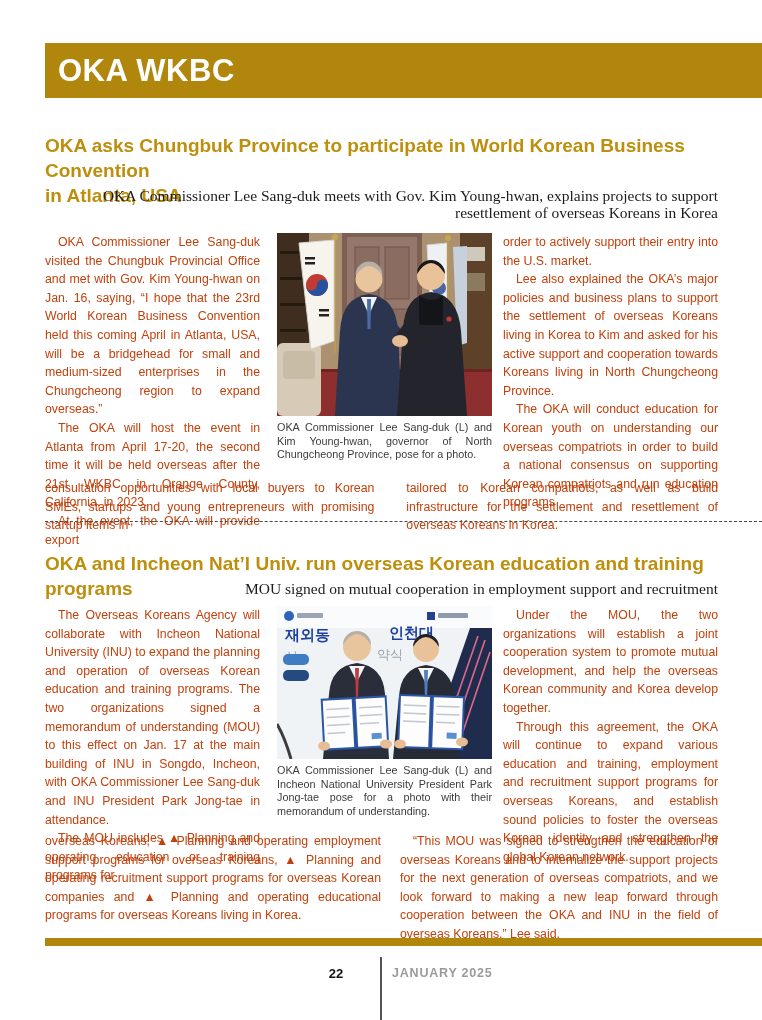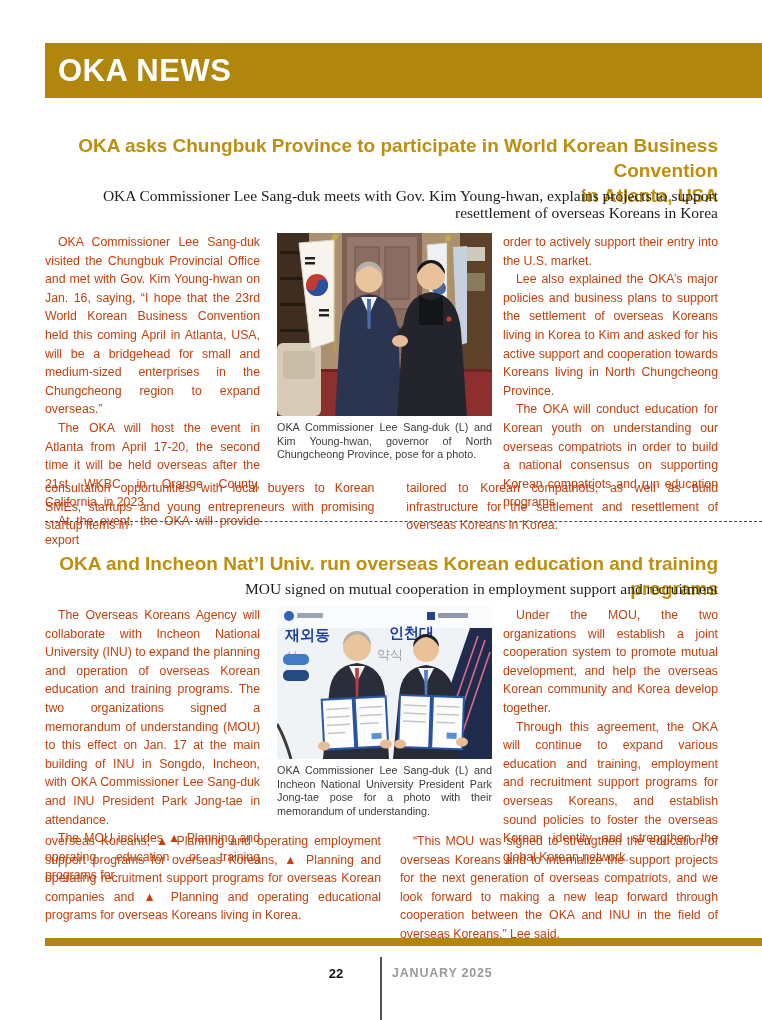--- a/index.html
+++ b/index.html
@@ -11,21 +11,21 @@
   .banner {
     position:absolute; left:45px; top:43px; width:717px; height:55px;
     background:#b1860d; display:flex; align-items:center;
   }
   .banner .banner-title {
     color:#ffffff; font-size:31px; font-weight:bold; letter-spacing:0.5px;
     margin:0 0 0 13px; line-height:1;
   }
   
   .a-title {
-    position:absolute; left:45px; width:673px; text-align:right;
+    position:absolute; left:45px; width:673px; text-align:left;
     color:#bd8f0c; font-weight:bold; font-size:19px; line-height:25px;
   }
   .a-sub {
     position:absolute; left:45px; width:673px; text-align:right;
     font-family:"Liberation Serif","DejaVu Serif",serif;
     font-size:15.5px; line-height:17px; color:#1c1c1c;
   }
   #a1-title { top:133px; }
   #a1-sub   { top:187px; }
   #a2-title { top:551px; }
@@ -78,21 +78,21 @@
     position:absolute; left:392px; top:966px; font-size:12.5px;
     font-weight:bold; color:#9a9a9a; letter-spacing:0.8px;
   }
 </style>
 </head>
 <body>
 
 <div class="page">
 
   <div class="banner">
-    <div class="banner-title">OKA NEWS</div>
+    <div class="banner-title">OKA WKBC</div>
   </div>
 
   <div class="a-title" id="a1-title">
     <div>OKA asks Chungbuk Province to participate in World Korean Business Convention</div>
     <div>in Atlanta, USA</div>
   </div>
   <div class="a-sub" id="a1-sub">OKA Commissioner Lee Sang-duk meets with Gov. Kim Young-hwan, explains projects to support resettlement of overseas Koreans in Korea</div>
 
   <div class="cols body-text" id="a1-cols">
     <div class="ncol gap17">

